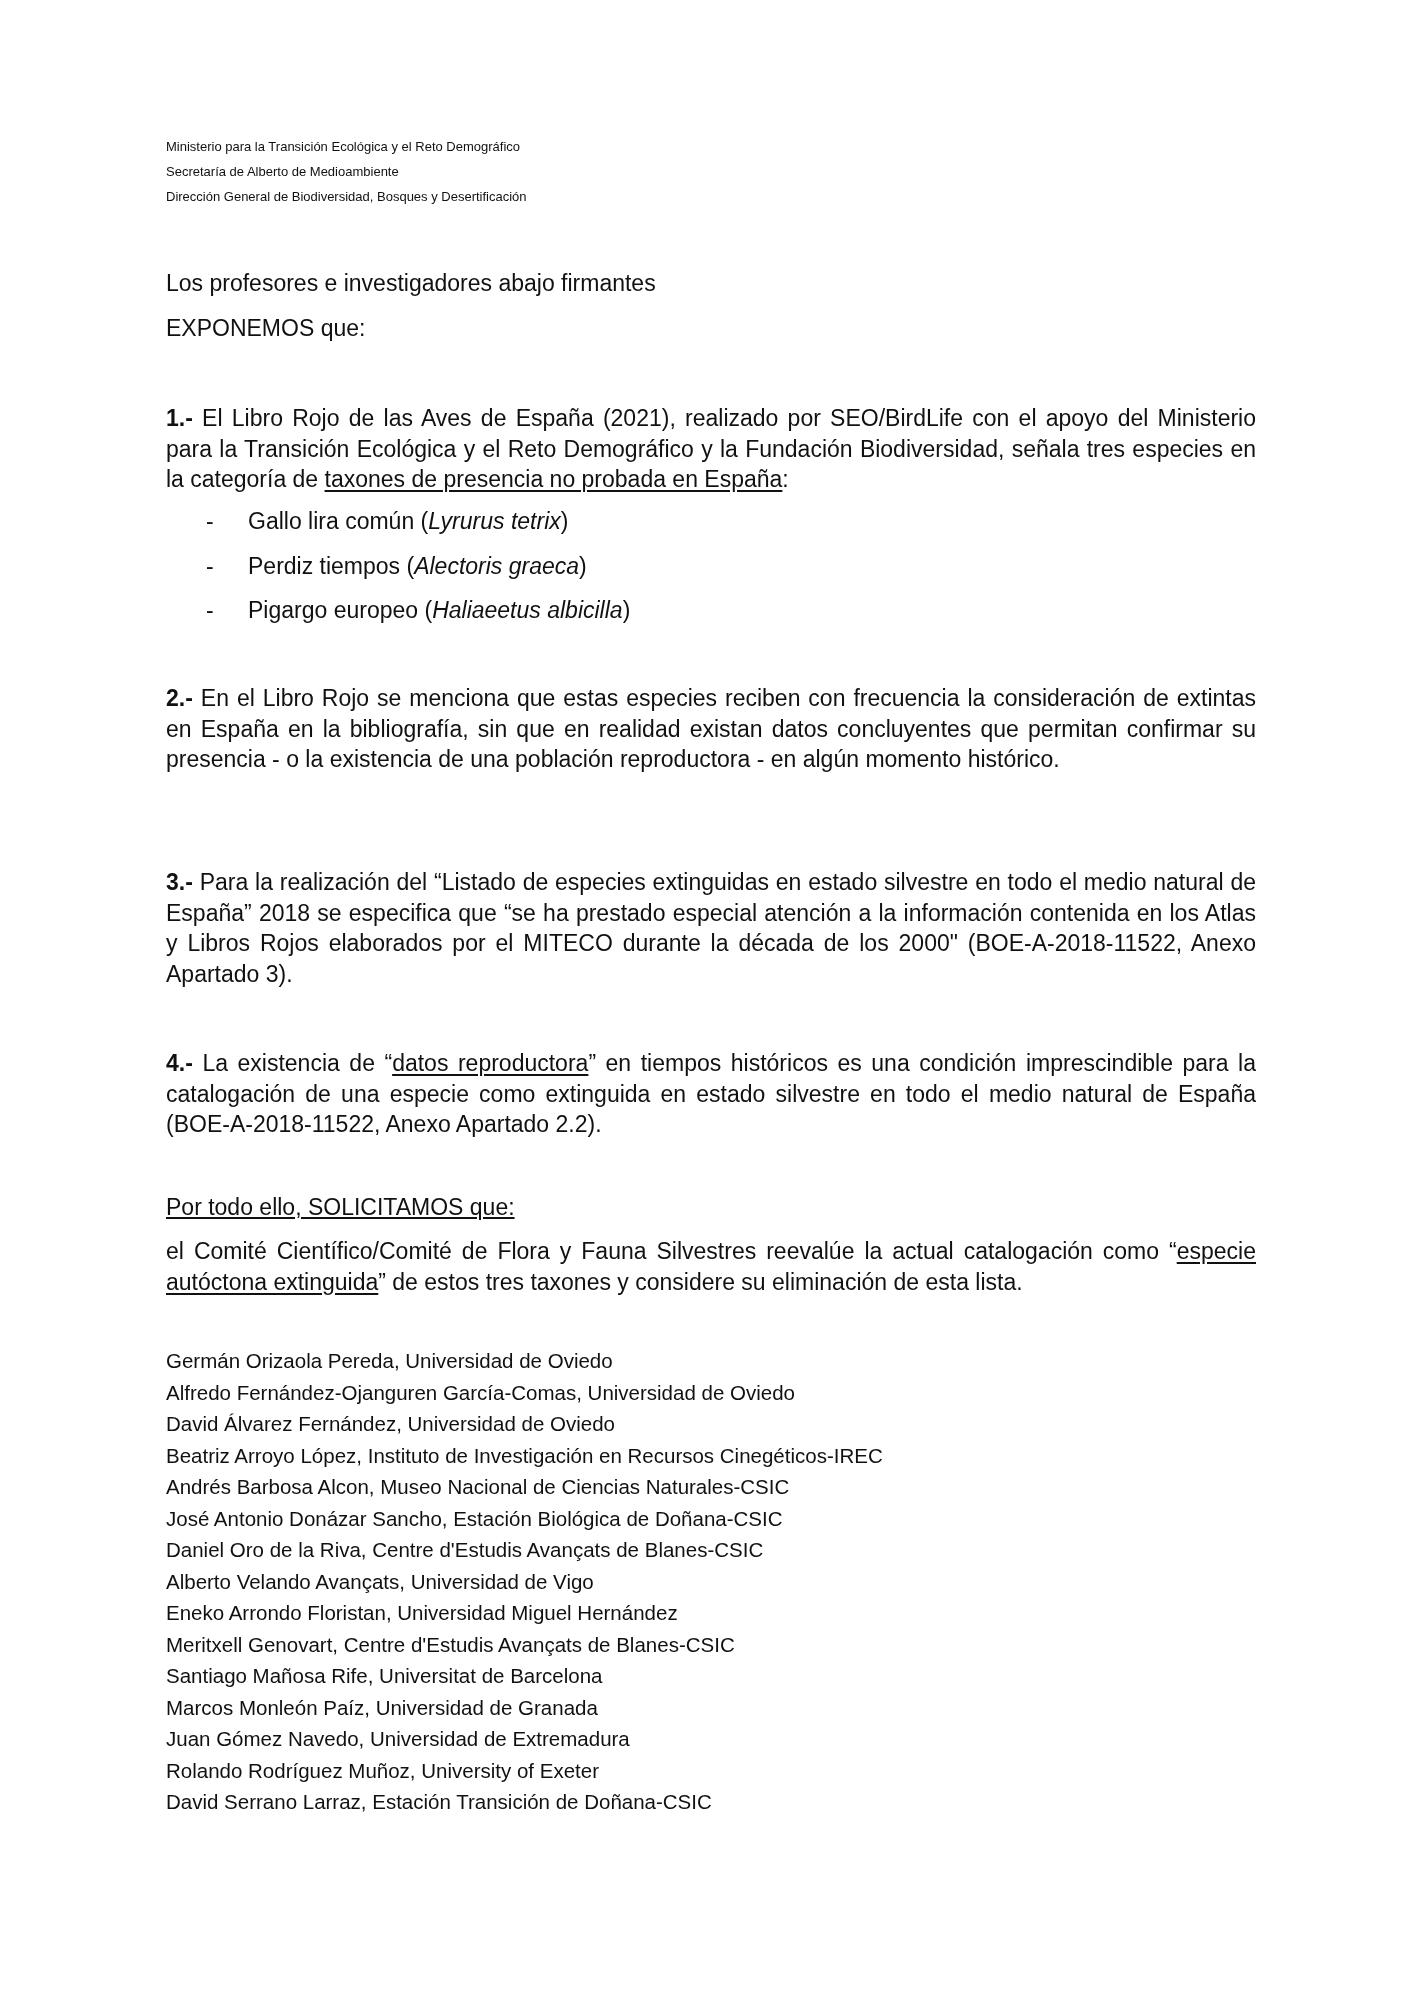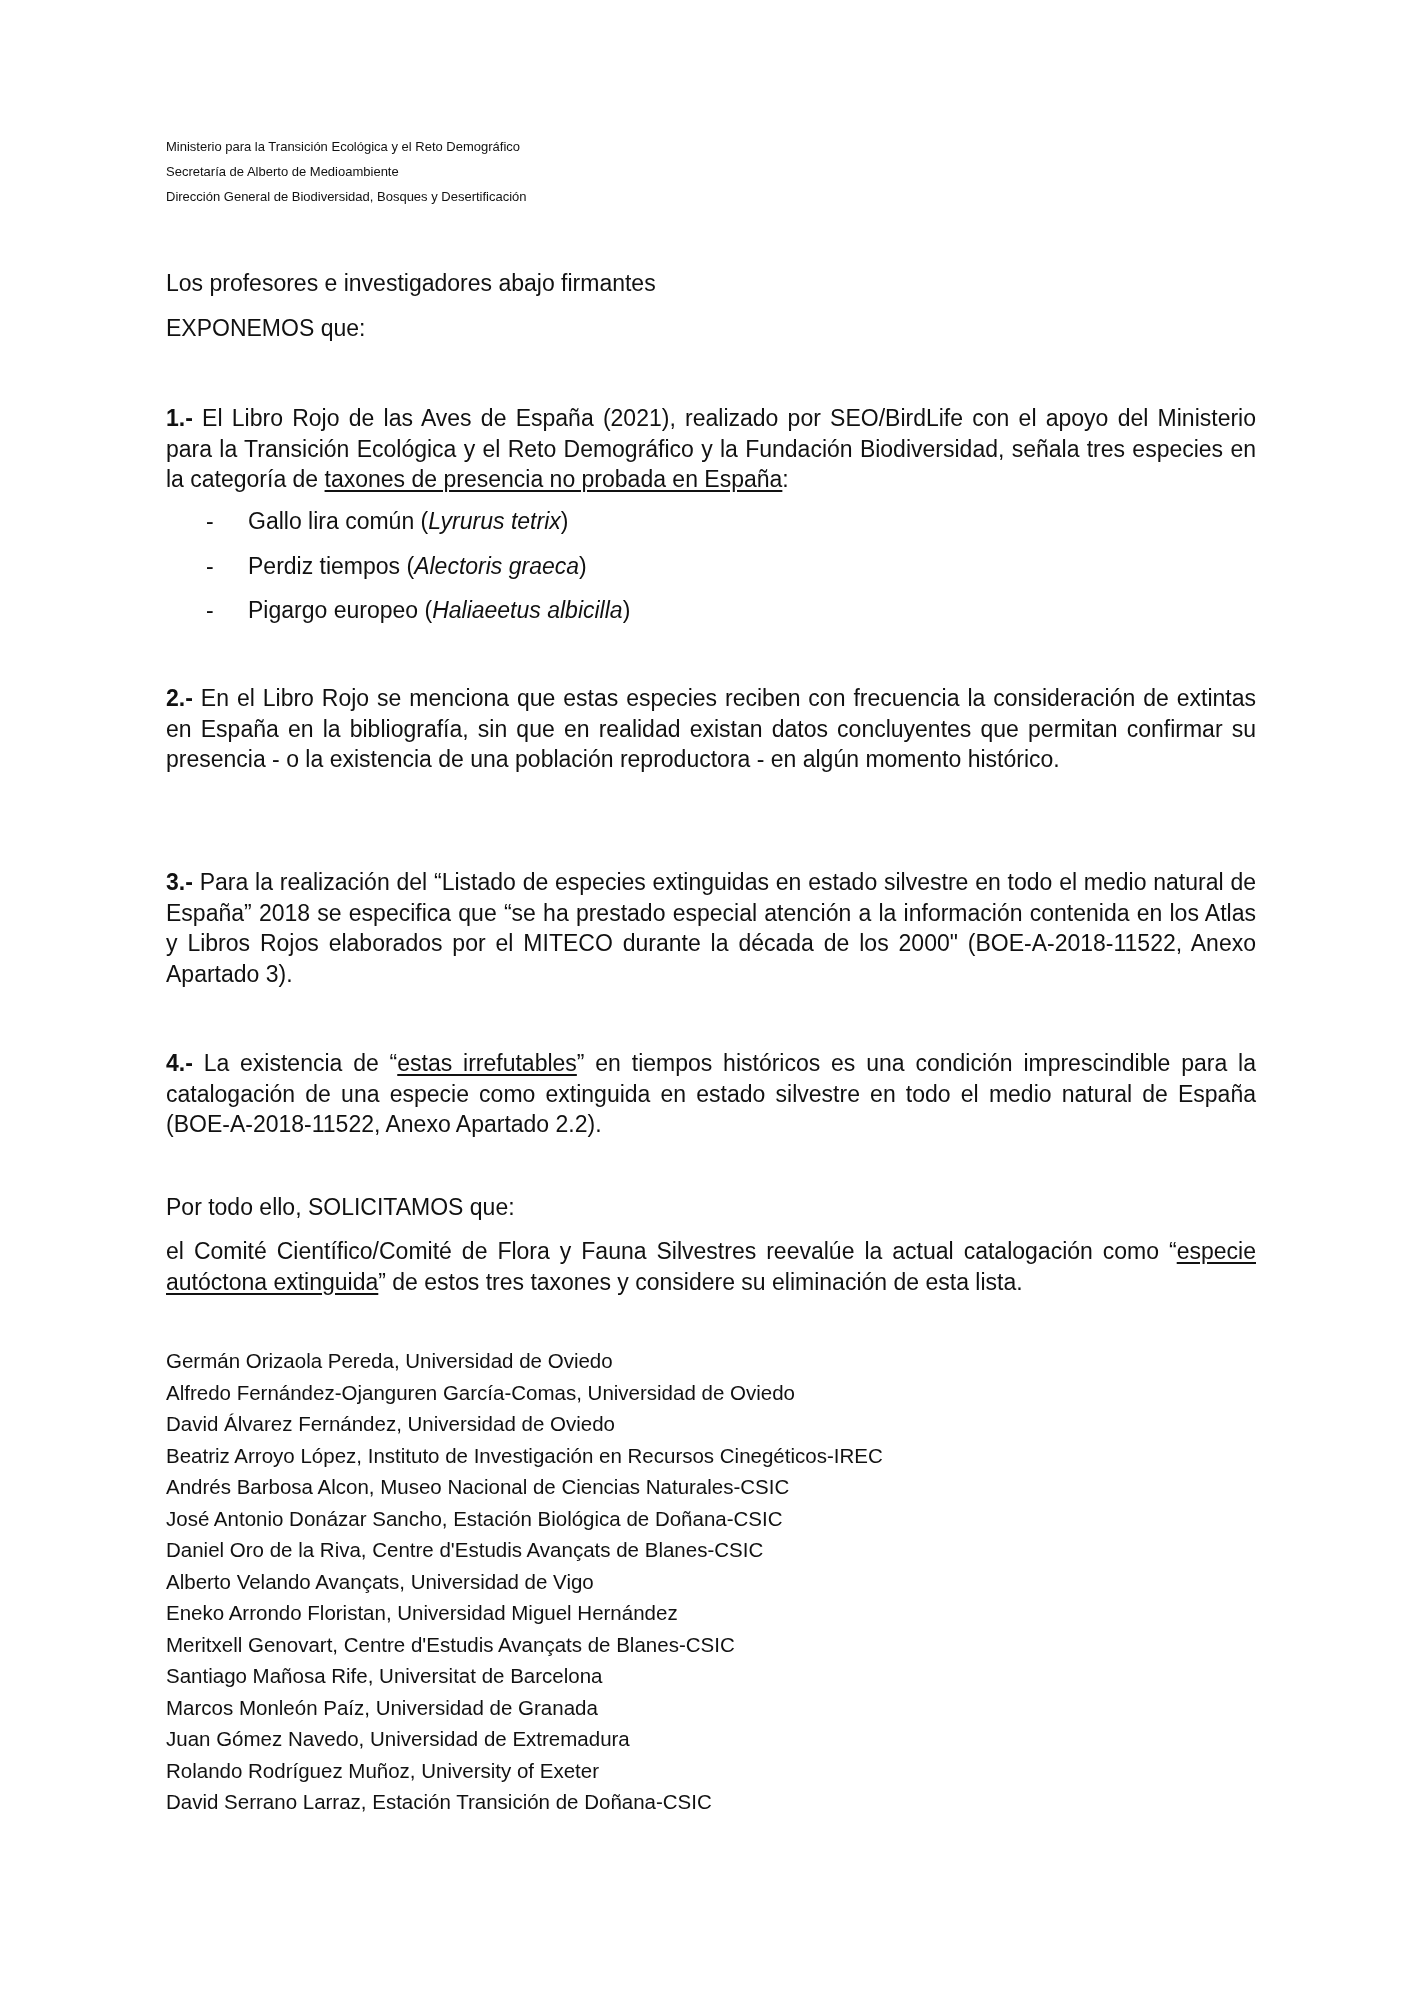--- a/index.html
+++ b/index.html
@@ -57,24 +57,24 @@
 
   <div class="para" style="top:683px;">
     <b>2.-</b><span> En el Libro Rojo se menciona que estas especies reciben con frecuencia la consideración de extintas en España en la bibliografía, sin que en realidad existan datos concluyentes que permitan confirmar su presencia - o la existencia de una población reproductora - en algún momento histórico.</span>
   </div>
 
   <div class="para" style="top:867px;">
     <b>3.-</b><span> Para la realización del “Listado de especies extinguidas en estado silvestre en todo el medio natural de España” 2018 se especifica que “se ha prestado especial atención a la información contenida en los Atlas y Libros Rojos elaborados por el MITECO durante la década de los 2000" (BOE-A-2018-11522, Anexo Apartado 3).</span>
   </div>
 
   <div class="para" style="top:1048px;">
-    <b>4.-</b><span> La existencia de “</span><span class="u">estas irrefutables</span><span>” en tiempos históricos es una condición imprescindible para la catalogación de una especie como extinguida en estado silvestre en todo el medio natural de España (BOE-A-2018-11522, Anexo Apartado 2.2).</span>
+    <b>4.-</b><span> La existencia de “</span><span class="u">datos reproductora</span><span>” en tiempos históricos es una condición imprescindible para la catalogación de una especie como extinguida en estado silvestre en todo el medio natural de España (BOE-A-2018-11522, Anexo Apartado 2.2).</span>
   </div>
 
-  <div class="para" style="top:1192px;">Por todo ello, SOLICITAMOS que:</div>
+  <div class="para" style="top:1192px;text-decoration:underline;">Por todo ello, SOLICITAMOS que:</div>
 
   <div class="para" style="top:1236px;">
     <span>el Comité Científico/Comité de Flora y Fauna Silvestres reevalúe la actual catalogación como “</span><span class="u">especie autóctona extinguida</span><span>” de estos tres taxones y considere su eliminación de esta lista.</span>
   </div>
 
   <div class="sig">
     <div>Germán Orizaola Pereda, Universidad de Oviedo</div>
     <div>Alfredo Fernández-Ojanguren García-Comas, Universidad de Oviedo</div>
     <div>David Álvarez Fernández, Universidad de Oviedo</div>
     <div>Beatriz Arroyo López, Instituto de Investigación en Recursos Cinegéticos-IREC</div>

